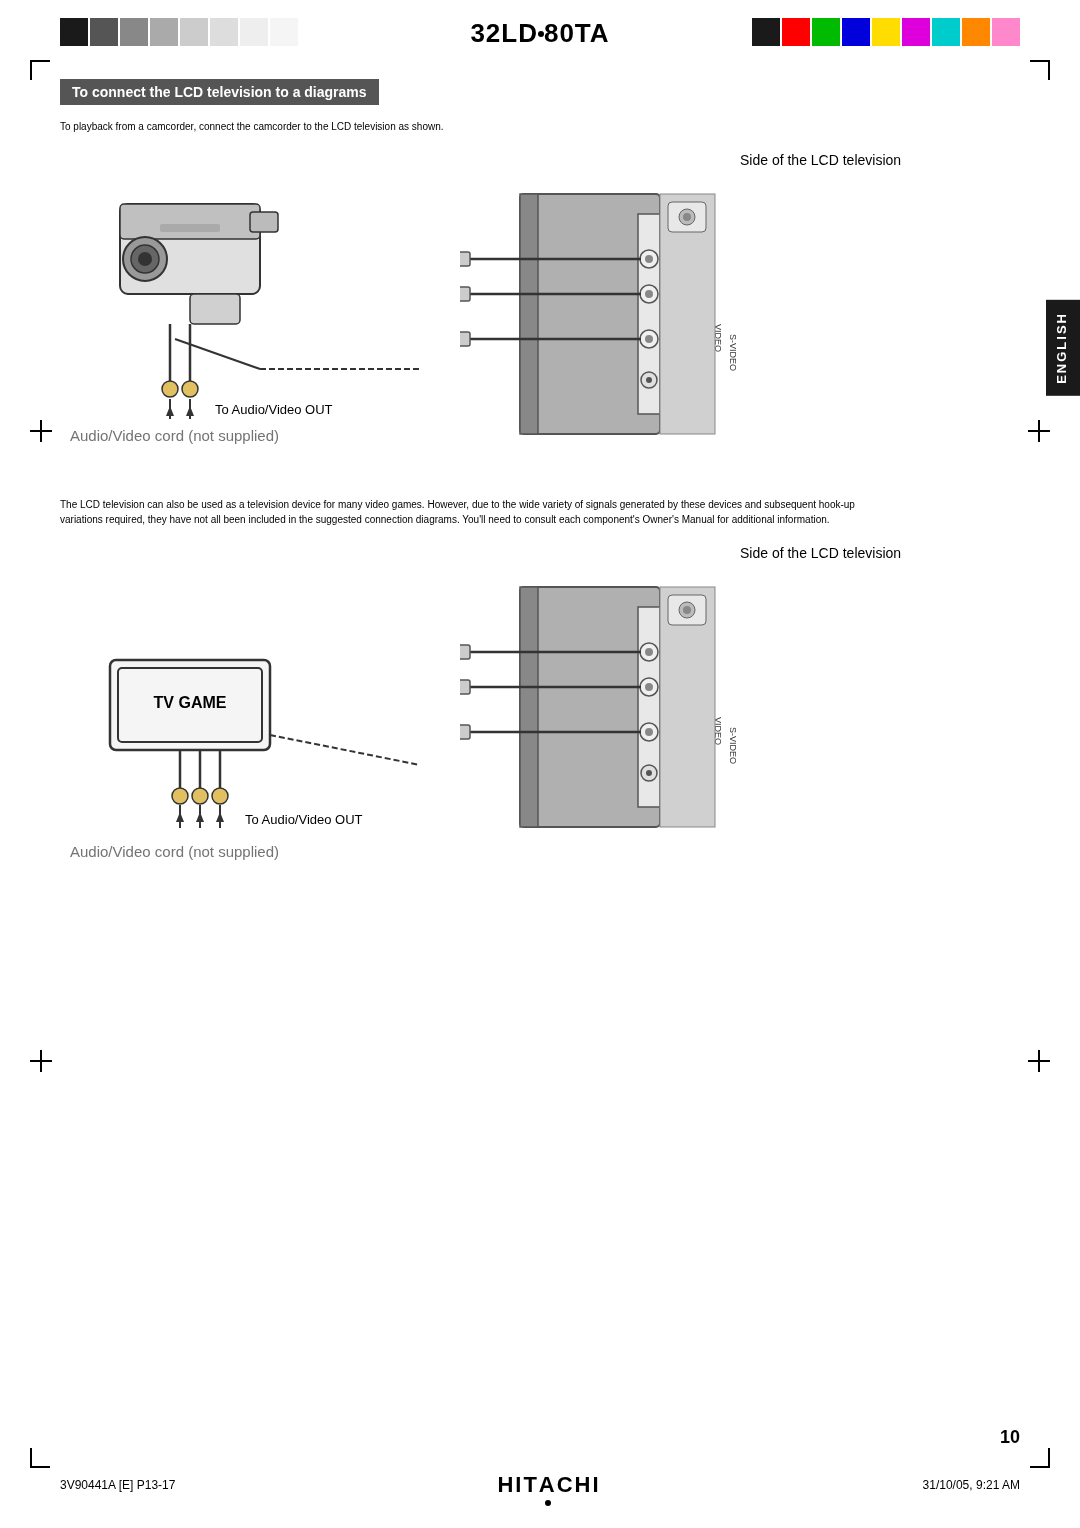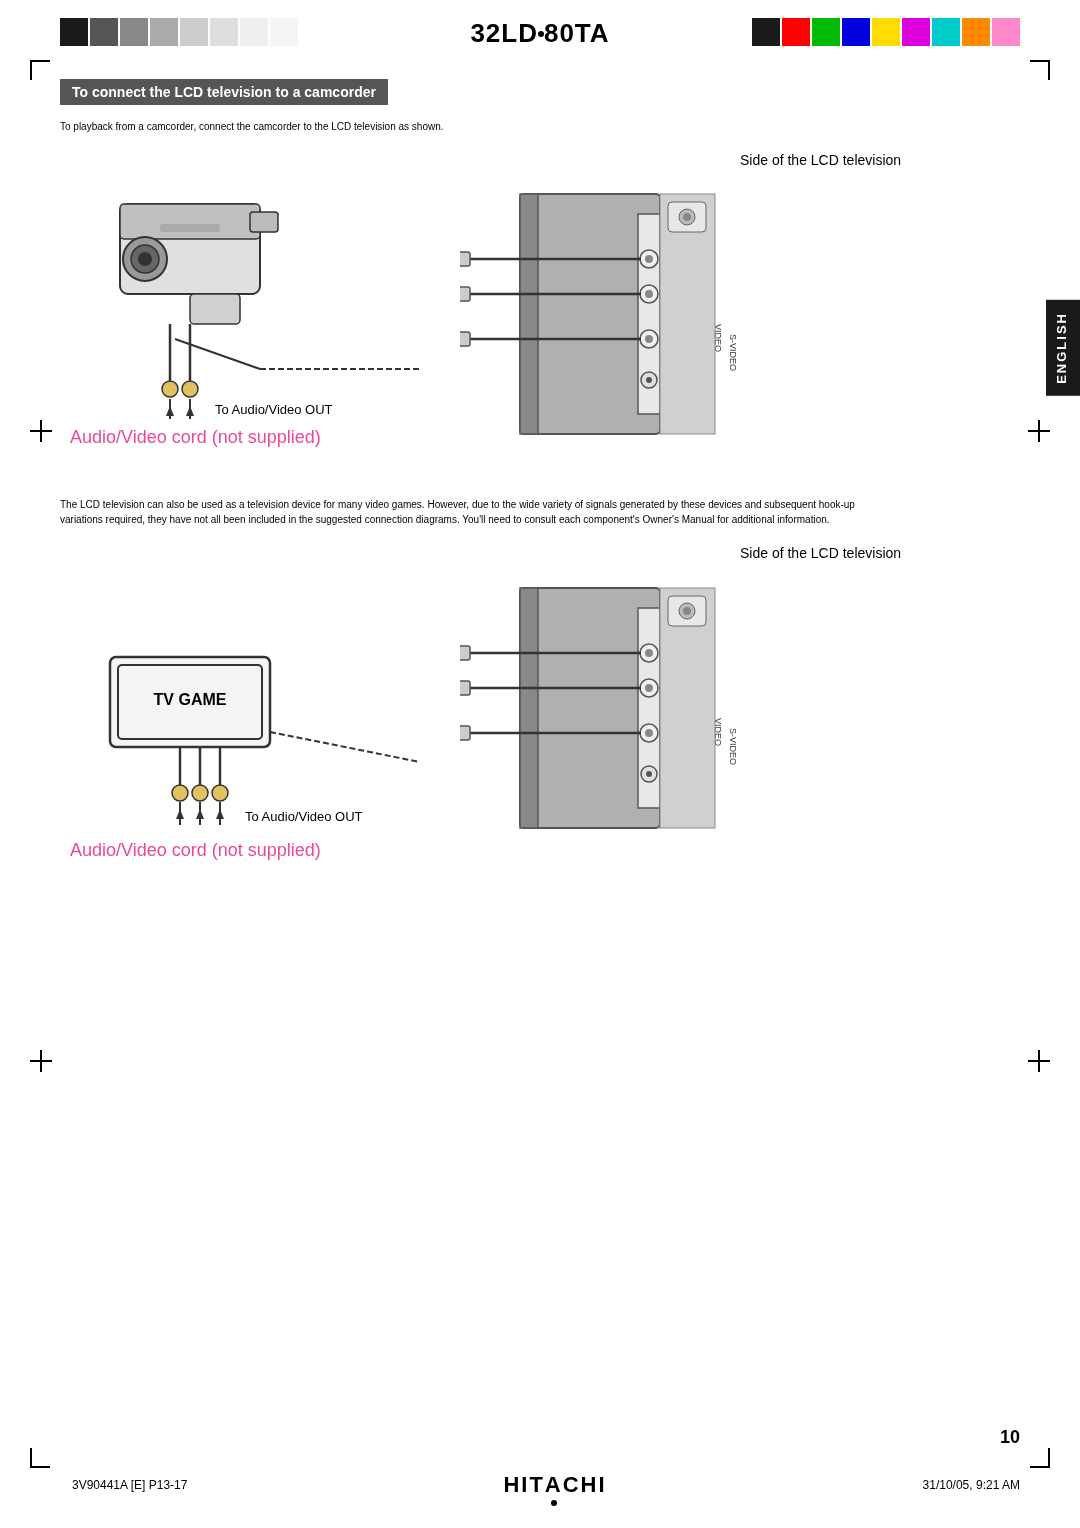--- a/index.html
+++ b/index.html
@@ -120,30 +120,30 @@
       max-width: 750px;
     }
 
     .diagram-label-bold {
       font-size: 14px;
       font-weight: normal;
       margin-bottom: 8px;
     }
 
     .caption-text {
-      font-size: 18px;
-      color: #ec4899;
+      font-size: 15px;
+      color: #737373;
       margin-top: 6px;
     }
 
     
     .page-footer {
       position: absolute;
       bottom: 30px;
-      left: 12px;
+      left: 0;
       right: 0;
       display: flex;
       justify-content: space-between;
       align-items: center;
       padding: 0 60px;
       font-size: 12px;
       gap: 8px;
     }
 
     .page-number {
@@ -263,21 +263,21 @@
     <div class="color-block" style="background:#ff88cc;"></div>
   </div>
 </div>
 
 <div class="main-content">
 
   
 
   
   <div>
-    <div class="subsection-header">To connect the LCD television to a camcorder</div>
+    <div class="subsection-header">To connect the LCD television to a diagrams</div>
     <p class="body-text">To playback from a camcorder, connect the camcorder to the LCD television as shown.</p>
 
     
     <div style="display:flex; align-items:flex-start; width:100%; margin-bottom:8px;">
 
       <div style="margin-left: auto; width:280px;">
         <div class="diagram-label-bold">Side of the LCD television</div>
       </div>
     </div>
 

